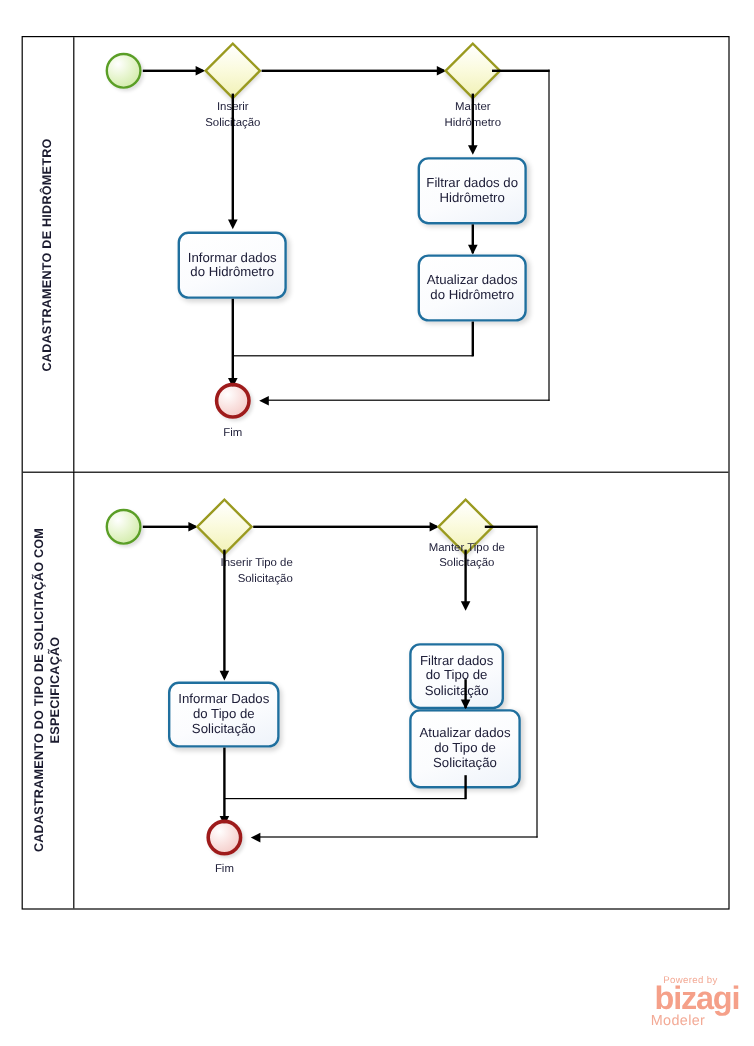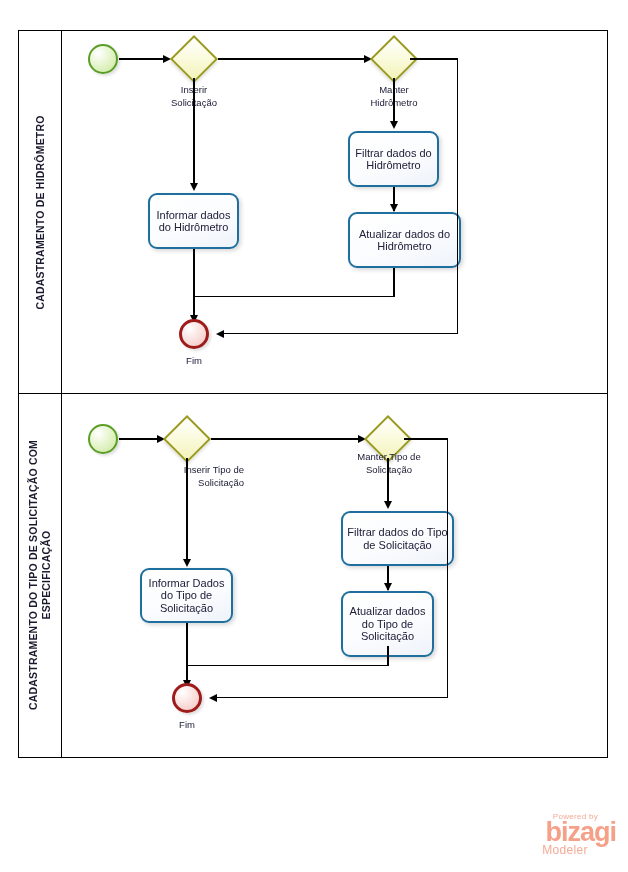--- a/index.html
+++ b/index.html
@@ -212,21 +212,21 @@
 
   <div class="conn conn-v" style="left:393.3px; top:78px; height:48px;"></div>
   <div class="arrow arrow-down" style="left:389.5px; top:121px;"></div>
 
   <div class="node task" style="left:348px; top:131px; width:91px; height:56px;">Filtrar dados do
 Hidrômetro</div>
 
   <div class="conn conn-v" style="left:393.3px; top:187px; height:24px;"></div>
   <div class="arrow arrow-down" style="left:389.5px; top:204px;"></div>
 
-  <div class="node task" style="left:348px; top:212px; width:113px; height:56px;">Atualizar dados
+  <div class="node task" style="left:348px; top:212px; width:91px; height:56px;">Atualizar dados
 do Hidrômetro</div>
 
   <div class="conn conn-v" style="left:193.3px; top:249px; height:72px;"></div>
   <div class="arrow arrow-down" style="left:189.5px; top:315px;"></div>
 
   <div class="conn conn-v" style="left:393.3px; top:268px; height:29px;"></div>
   <div class="conn conn-h" style="left:194px; top:296px; width:200px;"></div>
 
   <div class="conn conn-h" style="left:410px; top:58.3px; width:48px;"></div>
   <div class="conn conn-v" style="left:456.6px; top:58px; height:276px;"></div>
@@ -255,21 +255,21 @@
   <div class="conn conn-v" style="left:186.3px; top:458px; height:107px;"></div>
   <div class="arrow arrow-down" style="left:182.5px; top:559px;"></div>
 
   <div class="node task" style="left:140px; top:568px; width:93px; height:55px;">Informar Dados
 do Tipo de
 Solicitação</div>
 
   <div class="conn conn-v" style="left:387.3px; top:458px; height:48px;"></div>
   <div class="arrow arrow-down" style="left:383.5px; top:501px;"></div>
 
-  <div class="node task" style="left:341px; top:511px; width:113px; height:55px;">Filtrar dados do
+  <div class="node task" style="left:341px; top:536px; width:79px; height:55px;">Filtrar dados do
 Tipo de
 Solicitação</div>
 
   <div class="conn conn-v" style="left:387.3px; top:566px; height:24px;"></div>
   <div class="arrow arrow-down" style="left:383.5px; top:583px;"></div>
 
   <div class="node task" style="left:341px; top:591px; width:93px; height:66px;">Atualizar dados
 do Tipo de
 Solicitação</div>
 

